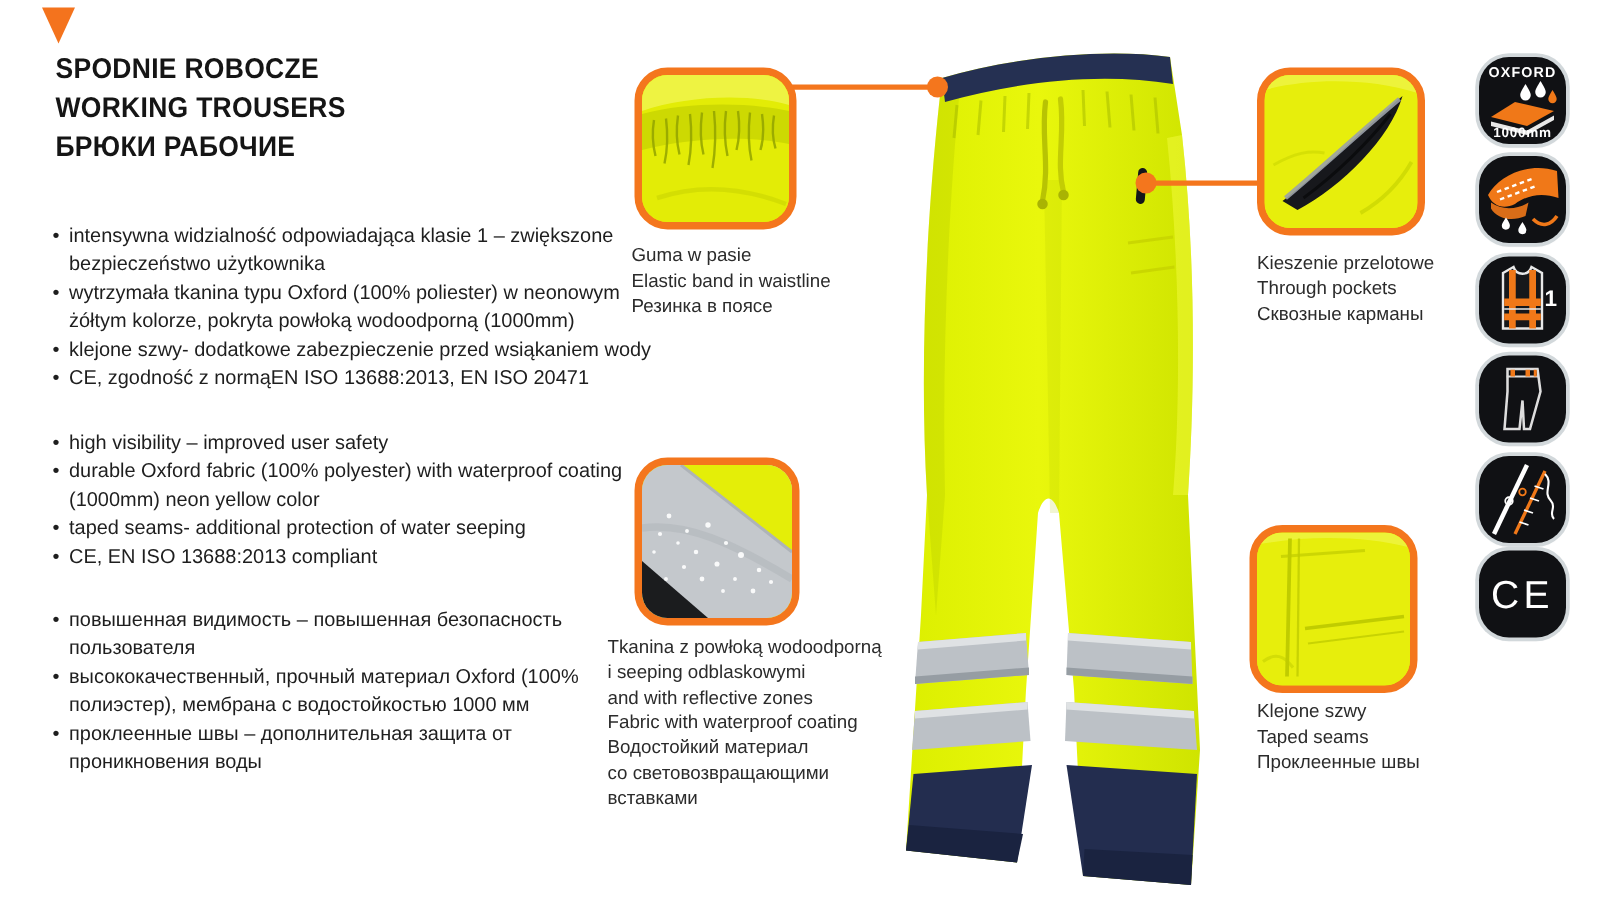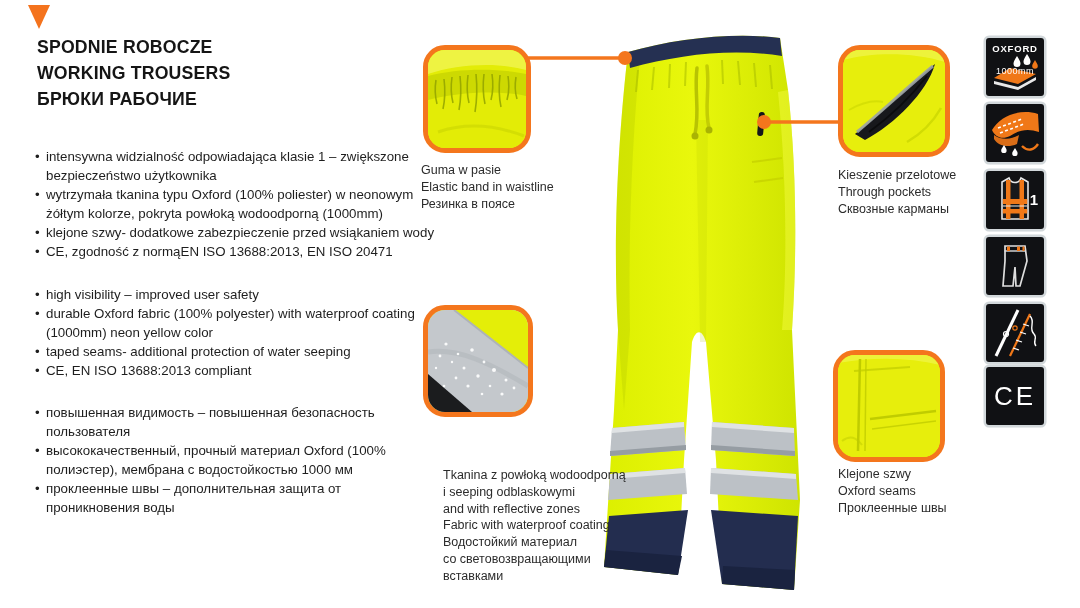--- a/index.html
+++ b/index.html
@@ -28,31 +28,31 @@
   .callout svg{display:block;}
   .co-waist{left:423px;top:45px;width:108px;height:108px;}
   .co-pocket{left:838px;top:45px;width:112px;height:112px;}
   .co-fabric{left:423px;top:305px;width:110px;height:112px;}
   .co-seams{left:833px;top:350px;width:112px;height:112px;}
 
   .caption{position:absolute;font-size:12.5px;line-height:16.8px;color:#2b2b2b;}
   .caption div{white-space:nowrap;}
   .cap-waist{left:421px;top:162px;}
   .cap-pocket{left:838px;top:167px;}
-  .cap-fabric{left:443px;top:423px;margin-top:44px;}
+  .cap-fabric{left:405px;top:423px;}
   .cap-seams{left:838px;top:466px;}
 
-  .tile{position:absolute;left:986px;width:58px;height:58px;background:#101114;border-radius:3px;
+  .tile{position:absolute;left:986px;width:58px;height:58px;background:#101114;border-radius:20px;
         box-shadow:0 0 0 2.5px #d2d8db,0 1px 2px rgba(0,0,0,.3);}
   .tile svg{position:absolute;left:0;top:0;}
   .t1{top:38px;} .t2{top:104px;} .t3{top:171px;} .t4{top:237px;} .t5{top:304px;} .t6{top:367px;}
   .tile .lbl-top{position:absolute;top:5px;left:0;width:100%;text-align:center;color:#fff;
         font-size:9.5px;font-weight:bold;letter-spacing:.8px;}
-  .tile .lbl-bot{position:absolute;bottom:20px;left:0;width:100%;text-align:center;color:#fff;
-        font-size:9px;font-weight:normal;letter-spacing:.5px;}
+  .tile .lbl-bot{position:absolute;bottom:3px;left:0;width:100%;text-align:center;color:#fff;
+        font-size:9px;font-weight:bold;letter-spacing:.5px;}
   .tile .lbl-one{position:absolute;top:20px;right:6px;color:#fff;font-size:15px;font-weight:bold;}
   .tile .lbl-ce{position:absolute;top:14px;left:0;width:100%;text-align:center;color:#fff;
         font-size:26px;font-weight:normal;letter-spacing:3px;}
 </style>
 </head>
 <body>
 
 <div class="page">
 
   <div class="brand-triangle"></div>
@@ -229,21 +229,21 @@
     <div>i seeping odblaskowymi</div>
     <div>and with reflective zones</div>
     <div>Fabric with waterproof coating</div>
     <div>Водостойкий материал</div>
     <div>со световозвращающими</div>
     <div>вставками</div>
   </div>
 
   <div class="caption cap-seams">
     <div>Klejone szwy</div>
-    <div>Oxford seams</div>
+    <div>Taped seams</div>
     <div>Проклеенные швы</div>
   </div>
 
   <div class="tile t1">
     <svg width="58" height="58" viewBox="0 0 58 58">
       <polygon points="8,40 24,30 50,36 32,46" fill="#f07818"></polygon>
       <polygon points="8,43 32,49 50,39 50,42 32,52 8,46" fill="#e8e8e8"></polygon>
       <path d="M31,18 c2,3.5 3.5,5.5 3.5,7.5 a3.5,3.5 0 1,1 -7,0 c0,-2 1.5,-4 3.5,-7.5" fill="#fff"></path>
       <path d="M41,16 c2,3.5 3.5,5.5 3.5,7.5 a3.5,3.5 0 1,1 -7,0 c0,-2 1.5,-4 3.5,-7.5" fill="#fff"></path>
       <path d="M49,22 c1.6,2.8 2.8,4.4 2.8,6 a2.8,2.8 0 1,1 -5.6,0 c0,-1.6 1.2,-3.2 2.8,-6" fill="#f07818"></path>

